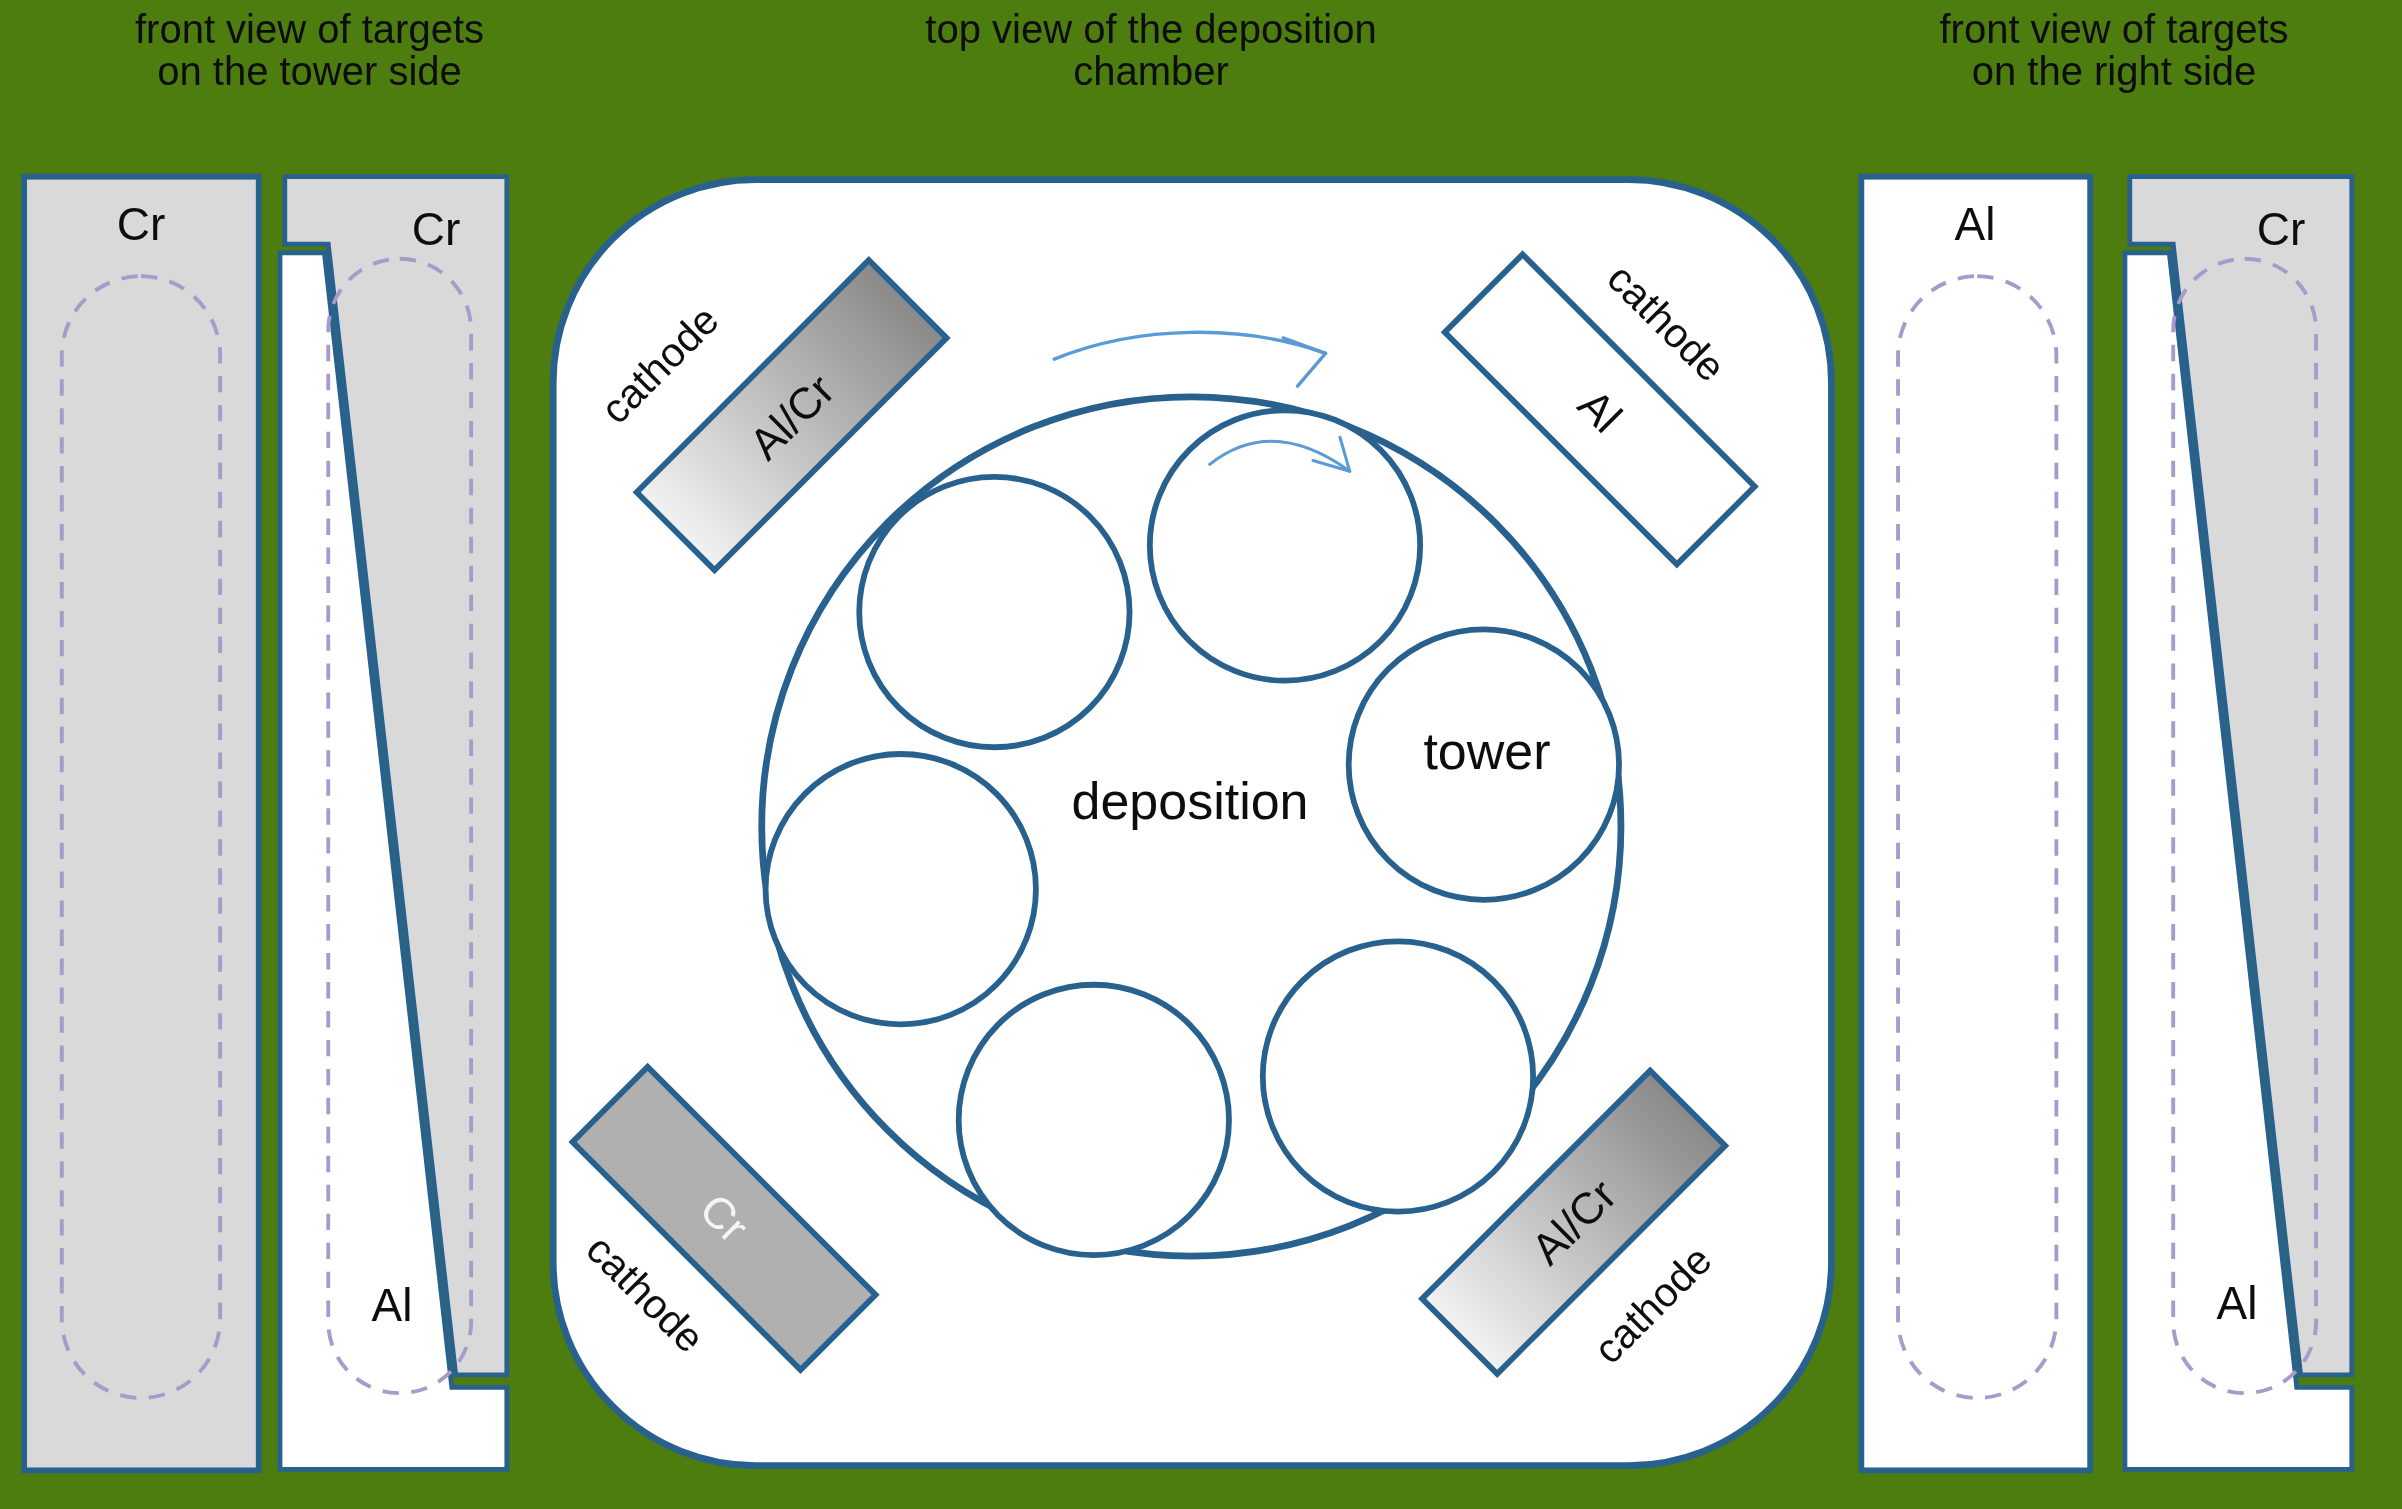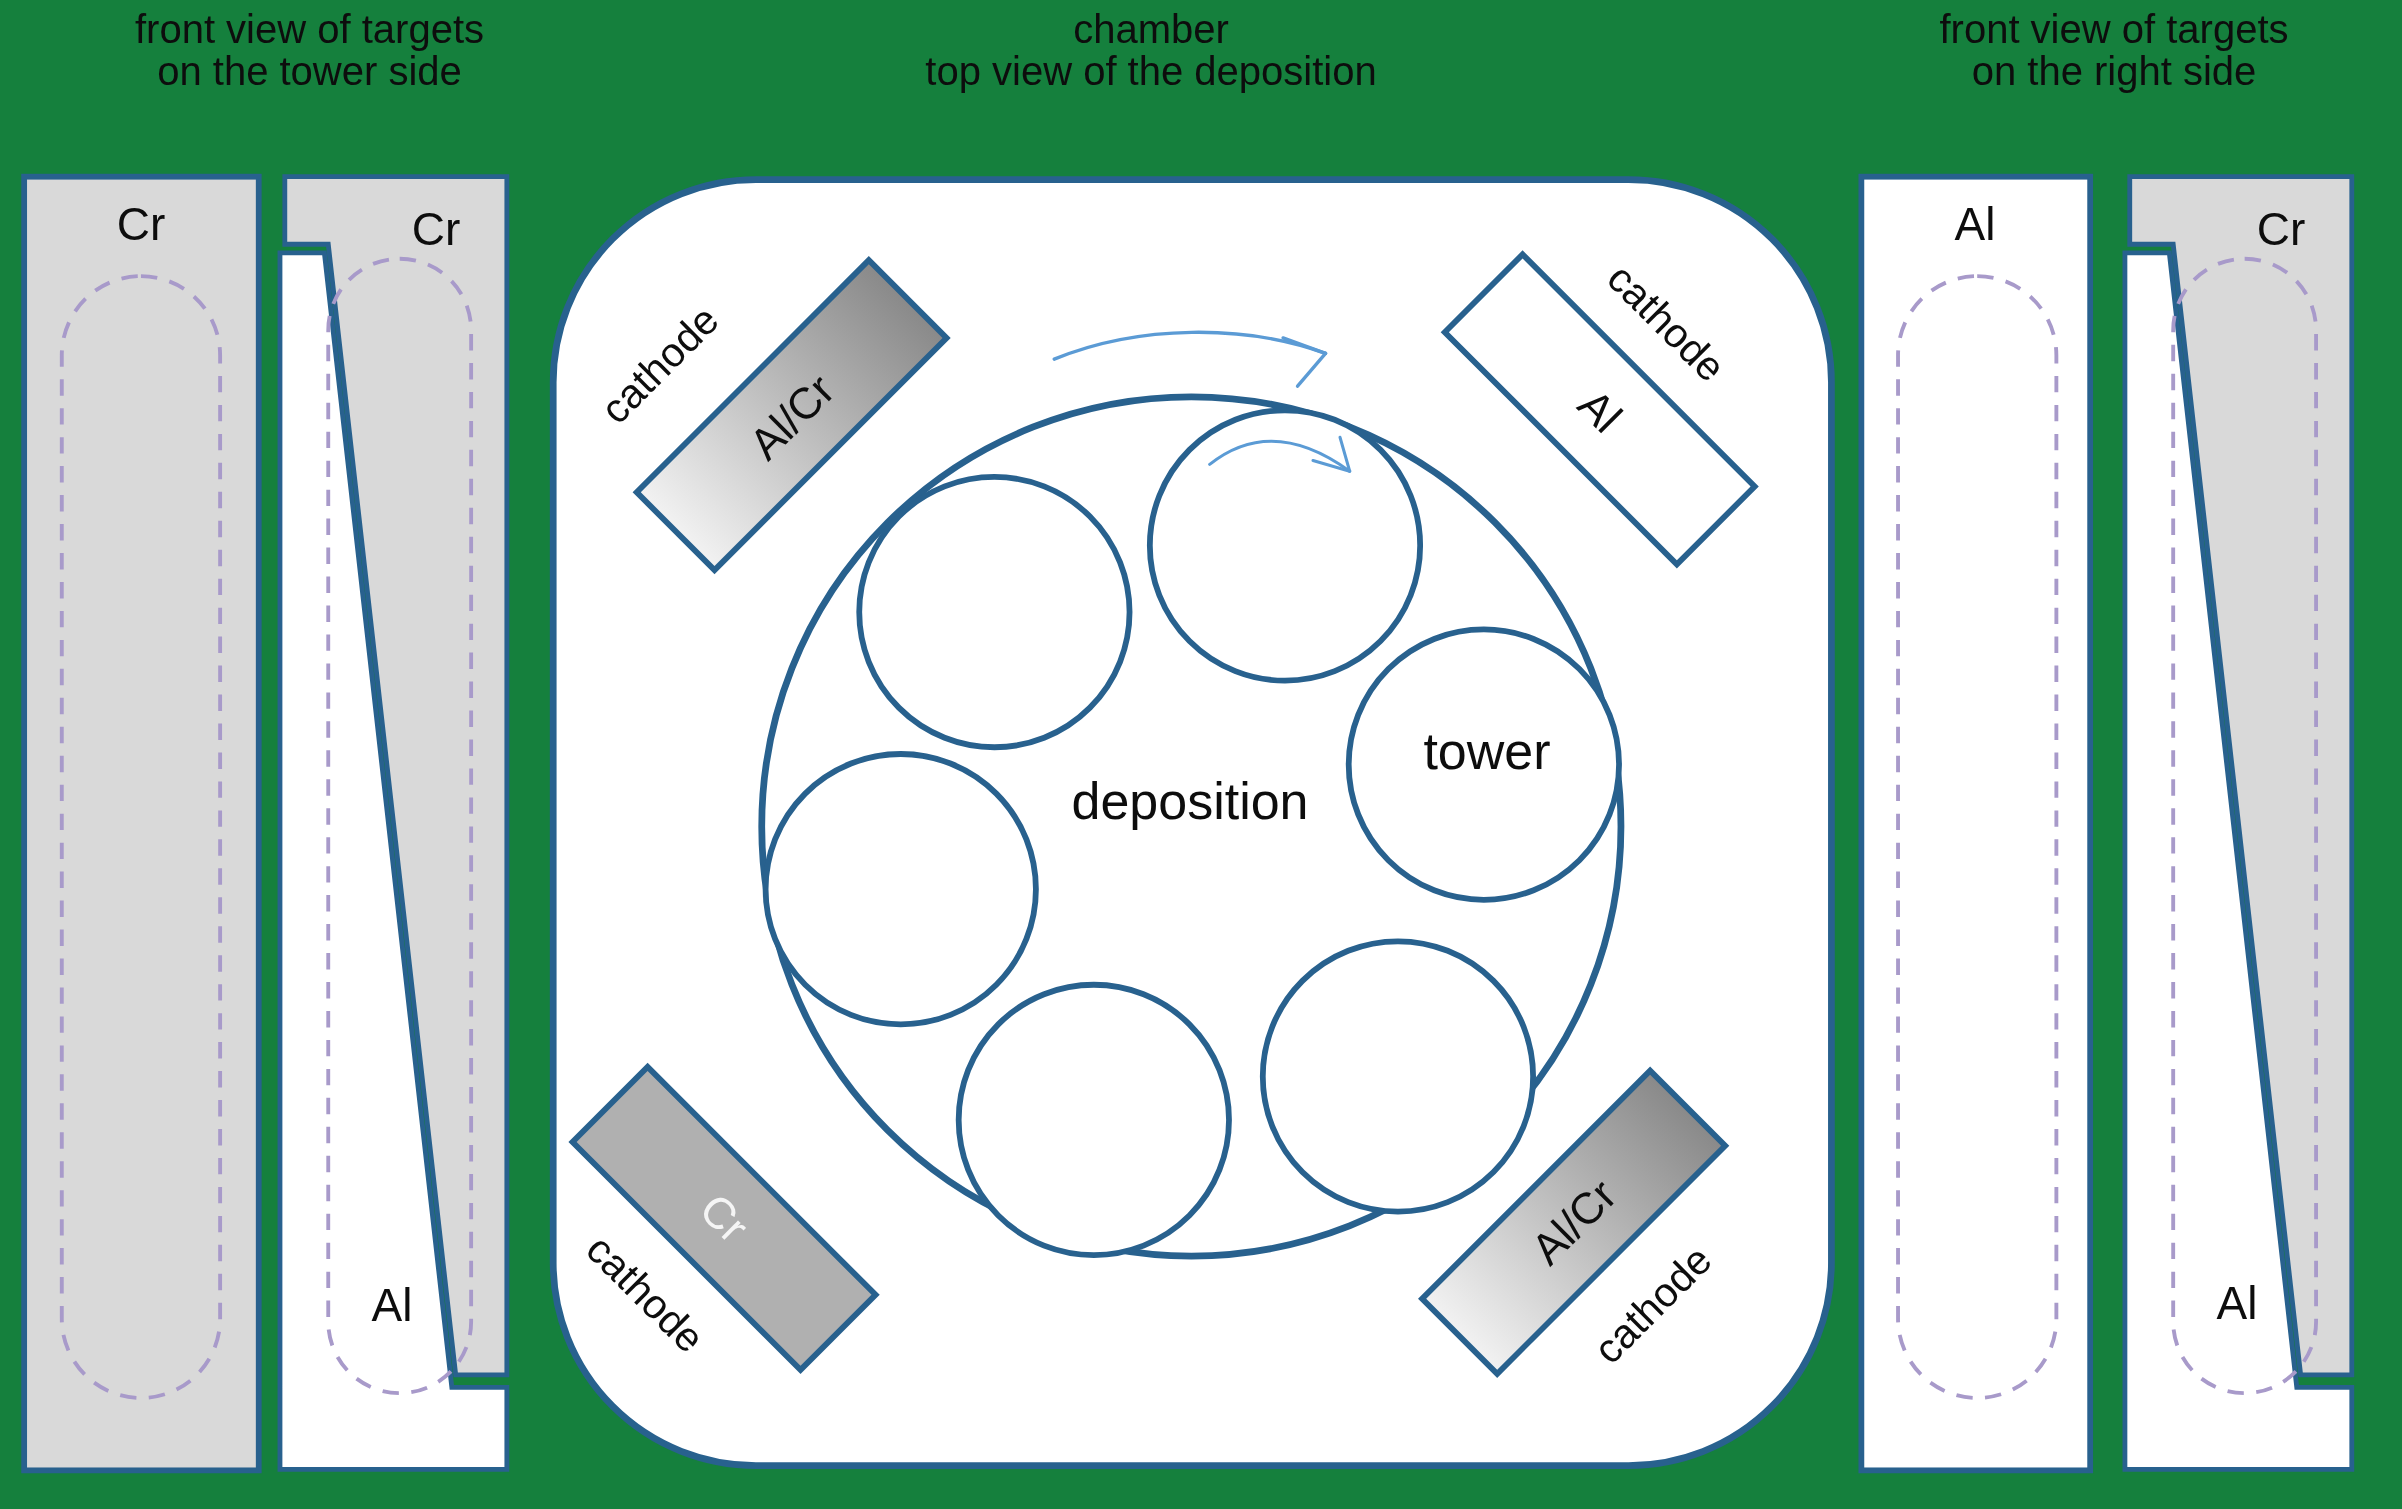--- a/index.html
+++ b/index.html
@@ -1,19 +1,19 @@
 <!DOCTYPE html>
 <html><head>
 <meta charset="utf-8">
 <style>
   html,body{margin:0;padding:0;background:#ffffff;}
   #canvas{
     position:relative;
     width:2402px;height:1509px;
-    background:#15803d;
+    background:#4d7c0f;
     font-family:"Liberation Sans", sans-serif;
     color:#111;
     overflow:hidden;
   }
   #diagram-svg{position:absolute;left:0;top:0;}
   .title{
     position:absolute;top:7.7px;
     text-align:center;
     font-size:40px;line-height:1.06;
     color:#0d0d0d;
@@ -93,22 +93,22 @@
     <path d="M2201,262 H2247 L2379,1437 H2436 V1522 H2201 Z" fill="#ffffff" stroke="#28618e" stroke-width="5"></path>
     <path d="M2206,183 H2436 V1424 H2383 L2251,253 H2206 Z" fill="#d9d9d9" stroke="#28618e" stroke-width="5"></path>
     <rect x="2251" y="268" width="148" height="1175" rx="74" ry="74" fill="none" stroke="#a89aca" stroke-width="4" stroke-dasharray="17 13"></rect>
   </svg>
 
   <div class="title" style="left:68px;width:483px;">
     <div>front view of targets</div>
     <div>on the tower side</div>
   </div>
   <div class="title" style="left:842px;width:618px;">
+    <div>top view of the deposition</div>
     <div>chamber</div>
-    <div>top view of the deposition</div>
   </div>
   <div class="title" style="left:1863px;width:502px;">
     <div>front view of targets</div>
     <div>on the right side</div>
   </div>
 
   <div class="lbl fs-target" style="left:141px;top:224px;">Cr</div>
   <div class="lbl fs-target" style="left:436px;top:229px;">Cr</div>
   <div class="lbl fs-target" style="left:392px;top:1305px;">Al</div>
 

